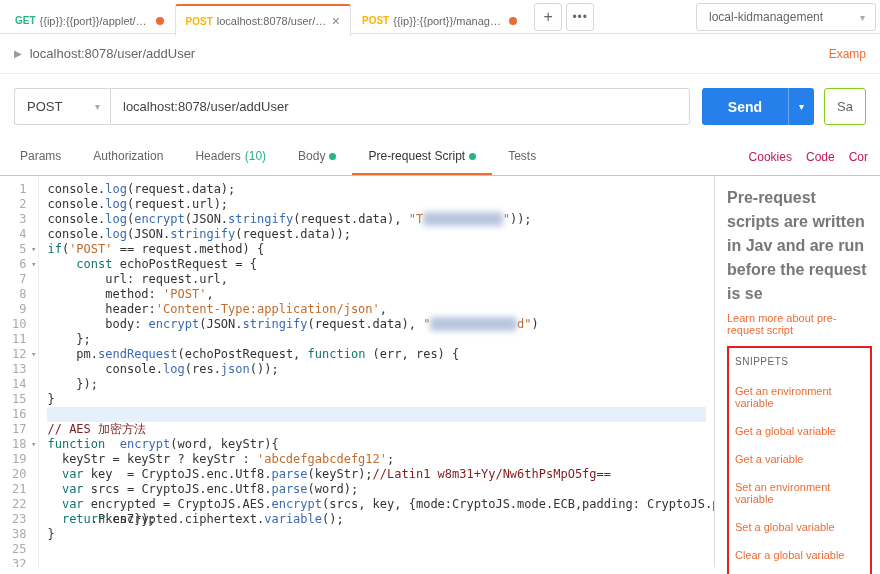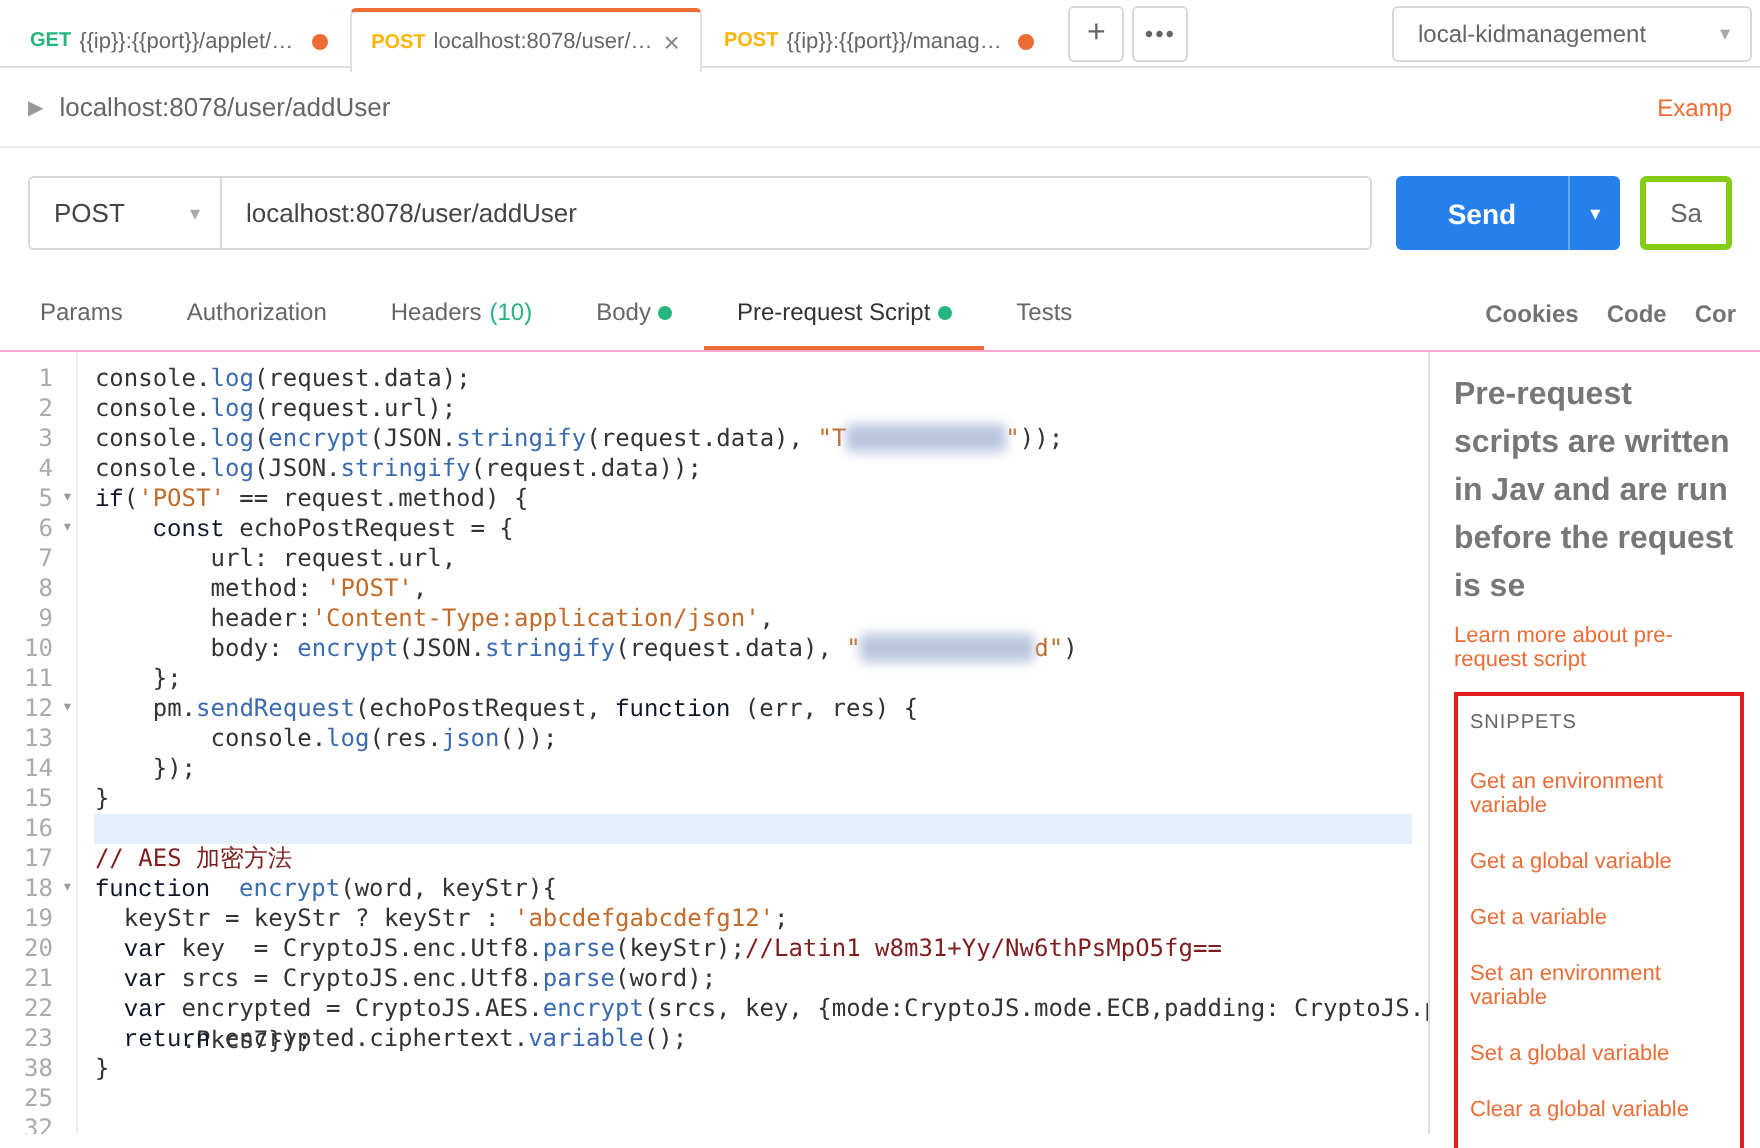--- a/index.html
+++ b/index.html
@@ -21,37 +21,37 @@
     .breadcrumb-row { display: flex; align-items: center; padding: 12px 14px; border-bottom: 1px solid #eee; }
     .breadcrumb-row .arrow { color: #999; margin-right: 8px; font-size: 10px; }
     .breadcrumb-row .name { color: #666; font-size: 13px; }
     .breadcrumb-row .right { margin-left: auto; color: #ed6c35; font-size: 12px; }
     .url-row { display: flex; align-items: stretch; padding: 14px; gap: 0; }
     .method-select { border: 1px solid #d8d8d8; border-right: none; border-radius: 3px 0 0 3px; padding: 10px 30px 10px 12px; color: #444; font-size: 13px; display: flex; align-items: center; position: relative; cursor: pointer; min-width: 96px; }
     .method-select::after { content: "▾"; position: absolute; right: 10px; color: #aaa; font-size: 10px; }
     .url-input { flex: 1; border: 1px solid #d8d8d8; border-radius: 0 3px 3px 0; padding: 0 12px; font-size: 13px; color: #444; display: flex; align-items: center; }
     .send-btn { margin-left: 12px; background: #2680eb; color: #fff; border-radius: 3px 0 0 3px; padding: 0 26px; display: flex; align-items: center; font-size: 14px; font-weight: 600; cursor: pointer; }
     .send-caret { background: #2680eb; color: #fff; border-radius: 0 3px 3px 0; border-left: 1px solid rgba(255,255,255,0.3); padding: 0 10px; display: flex; align-items: center; cursor: pointer; font-size: 10px; }
-    .save-btn { margin-left: 10px; border: 3px solid #84cc16; padding: 0 12px; display: flex; align-items: center; color: #666; border-radius: 3px; cursor: pointer; font-size: 13px; overflow: hidden; }
+    .save-btn { margin-left: 10px; border: 1px solid #84cc16; padding: 0 12px; display: flex; align-items: center; color: #666; border-radius: 3px; cursor: pointer; font-size: 13px; overflow: hidden; }
     .sub-tabs-row { display: flex; align-items: center; border-bottom: 1px solid #f9a8d4; padding: 0 4px; }
     .sub-tab { padding: 10px 16px; color: #666; font-size: 12px; cursor: pointer; border-bottom: 2px solid transparent; display: flex; align-items: center; gap: 4px; }
     .sub-tab.active { border-bottom-color: #ed6c35; color: #333; }
     .sub-tab .count { color: #26b47f; }
     .sub-dot { width: 7px; height: 7px; background: #26b47f; border-radius: 50%; display: inline-block; }
     .sub-tabs-right { margin-left: auto; display: flex; gap: 14px; padding-right: 8px; }
-    .sub-tabs-right span { color: #737373; font-size: 12px; cursor: pointer; font-weight: bold; }
+    .sub-tabs-right span { color: #be185d; font-size: 12px; cursor: pointer; }
     .editor-area { display: flex; height: calc(574px - 34px - 45px - 66px - 38px); }
     .code-pane { flex: 1; display: flex; font-family: Menlo, Consolas, monospace; font-size: 12px; line-height: 15px; border-right: 1px solid #e0e0e0; overflow: hidden; }
     .gutter { padding: 6px 2px; text-align: right; color: #aaa; background: #fff; border-right: 1px solid #eee; user-select: none; }
     .gutter .gl { padding: 0 10px 0 10px; min-width: 34px; position: relative; }
     .gutter .gl.fold::after { content: "▾"; position: absolute; right: 0; color: #999; font-size: 9px; }
     .code { padding: 6px 8px; flex: 1; white-space: pre; color: #333; overflow: hidden; }
     .code .line { height: 15px; }
     .code .line.cursor { background: #e6f0fa; }
-    .kw { color: #0f172a; font-family: Liberation Mono, monospace; }
+    .kw { color: #0f766e; }
     .str { color: #c36b2a; }
     .fn { color: #3a6ab0; }
     .cm { color: #7f1d1d; }
     .blur { background: #b8c5dd; color: transparent; border-radius: 2px; filter: blur(3px); }
     .side-pane { width: 165px; padding: 10px 8px 10px 12px; font-size: 11px; position: relative; }
     .side-desc { color: #777; font-size: 16px; line-height: 1.5; margin-bottom: 6px; font-weight: bold; }
     .side-link { color: #ed6c35; font-size: 11px; display: block; margin-bottom: 10px; }
     .snip-box { border: 2px solid #e02020; padding: 8px 6px 6px; }
     .snip-title { color: #666; font-size: 10px; letter-spacing: 0.5px; margin-bottom: 10px; }
     .snip-item { color: #ed6c35; font-size: 11px; padding: 8px 0; cursor: pointer; }

